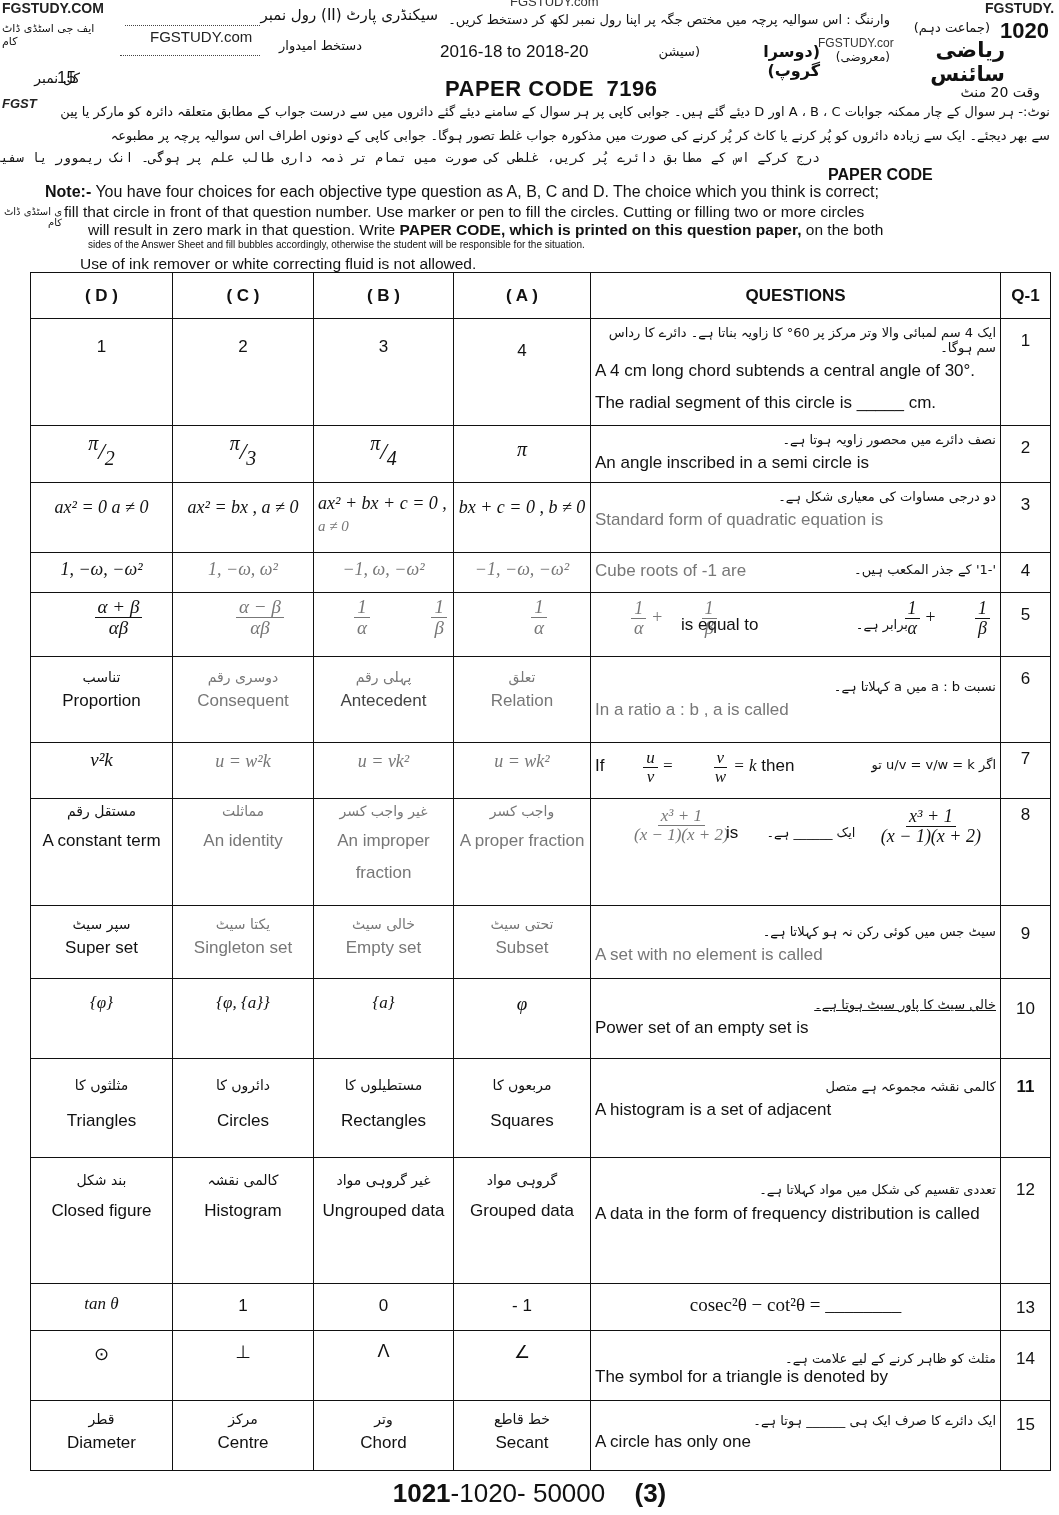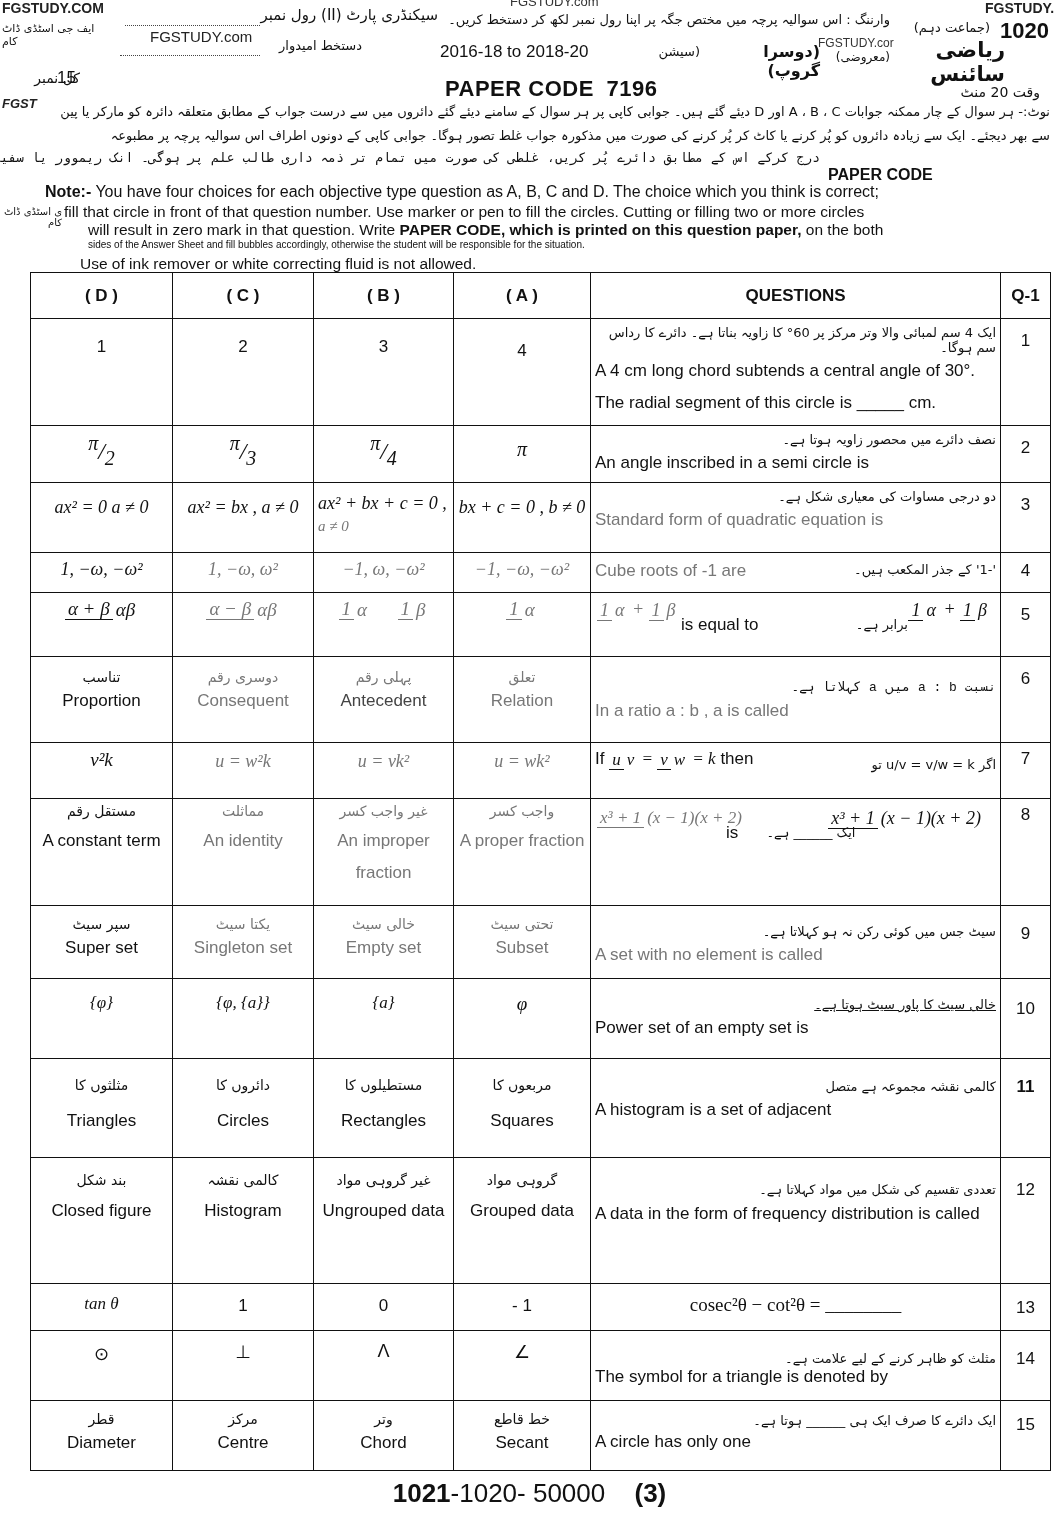--- a/index.html
+++ b/index.html
@@ -15,21 +15,21 @@
   
   table.mcq { position: absolute; left: 30px; top: 272px; width: 1020px; border-collapse: collapse; table-layout: fixed; }
   table.mcq td, table.mcq th { border: 1.6px solid #111; vertical-align: top; text-align: center; font-size: 17px; font-weight: normal; padding: 2px 4px; overflow: hidden; }
   table.mcq th { font-weight: bold; font-size: 17px; vertical-align: middle; }
   .cell-ur { display: block; font-family: "DejaVu Sans", sans-serif; font-size: 14px; direction: rtl; margin-top: 10px; margin-bottom: 6px; }
   .cell-en { display: block; font-size: 17px; }
   .q-ur { display: block; text-align: right; direction: rtl; font-family: "DejaVu Sans", sans-serif; font-size: 13px; margin-top: 4px; }
   .q-en { display: block; text-align: left; font-size: 17px; line-height: 32px; }
   .faded { color: #777; }
   .qnum { font-size: 17px; padding-top: 12px !important; }
-  .frac { display: inline-flex; align-items: center; vertical-align: middle; line-height: 1.05; }
+  .frac { display: inline-flex; flex-direction: column; align-items: center; vertical-align: middle; line-height: 1.05; margin-left: 34px; }
   .frac .num { border-bottom: 1.4px solid currentColor; padding: 0 3px; }
   .frac .den { padding: 0 3px; }
   .slashfrac { font-family: "Liberation Serif", serif; font-style: italic; font-size: 24px; }
 </style>
 </head>
 <body>
 
 <div class="abs wm" style="left:2px;top:0px;font-size:14px;">FGSTUDY.COM</div>
 <div class="abs wm" style="left:985px;top:0px;font-size:14px;">FGSTUDY.</div>
 <div class="abs" style="left:510px;top:-6px;font-size:13px;color:#333;">FGSTUDY.com</div>
@@ -216,21 +216,21 @@
         </td>
     <td>
           <span class="cell-ur faded">پہلی رقم</span>
           <span class="cell-en" style="color:#444;">Antecedent</span>
         </td>
     <td class="faded">
           <span class="cell-ur">تعلق</span>
           <span class="cell-en">Relation</span>
         </td>
     <td>
-      <span class="q-ur" style="margin-top:20px;font-family:Liberation Mono, monospace;">نسبت a : b میں a کہلاتا ہے۔</span>
+      <span class="q-ur" style="margin-top:20px;">نسبت a : b میں a کہلاتا ہے۔</span>
       <span class="q-en faded">In a ratio a : b , a is called</span>
     </td>
     <td class="qnum">6</td>
   </tr>
 
   <tr style="height:56px;">
     <td class="math" style="font-size:19px;padding-top:6px;">v²k</td>
     <td class="math faded" style="font-size:18px;padding-top:8px;">u = w²k</td>
     <td class="math faded" style="font-size:18px;padding-top:8px;">u = vk²</td>
     <td class="math faded" style="font-size:18px;padding-top:8px;">u = wk²</td>

